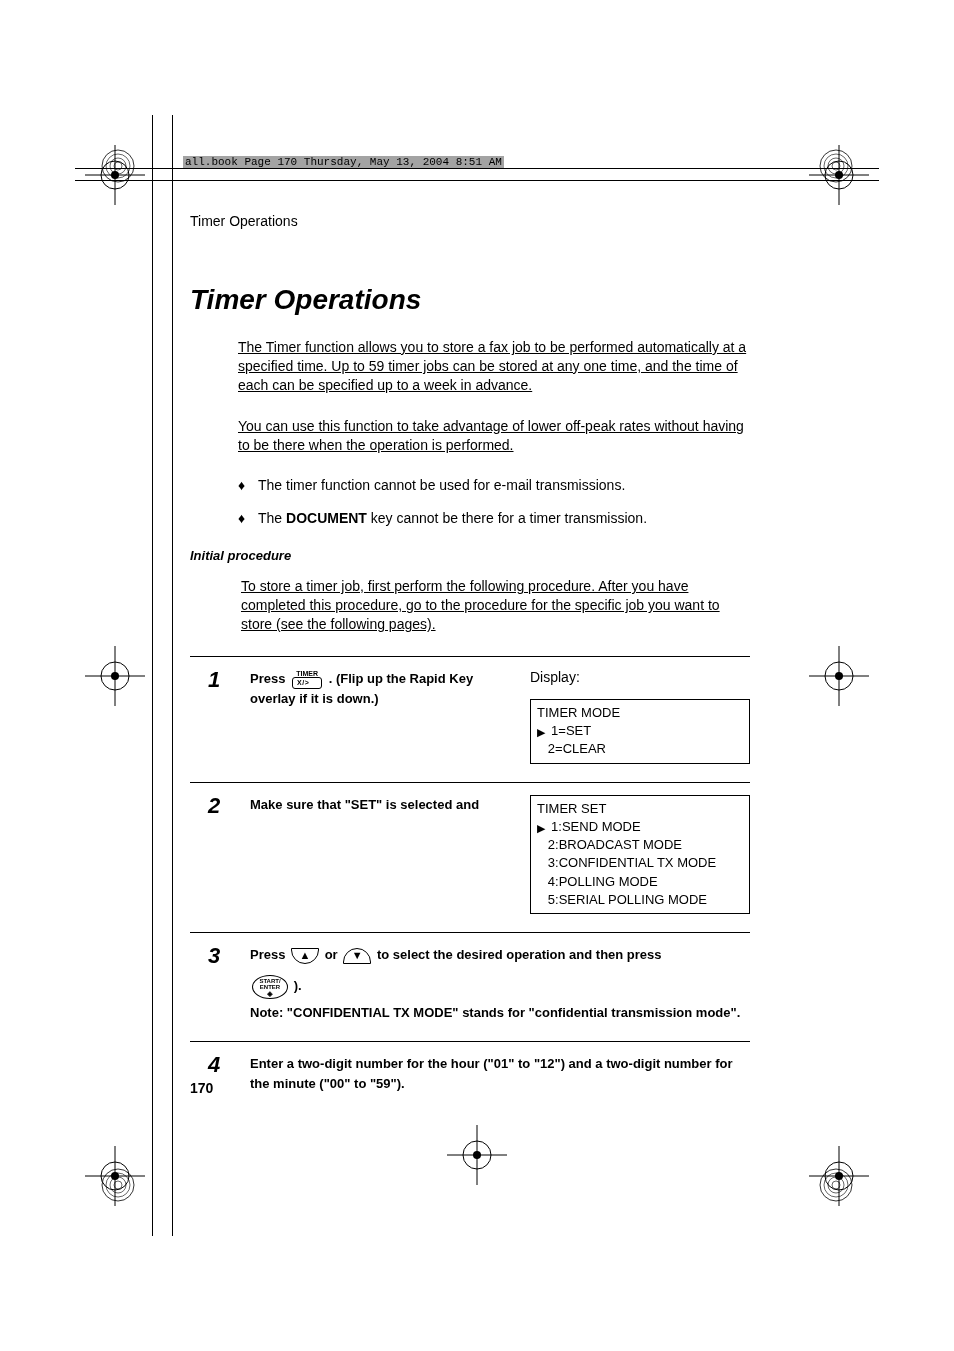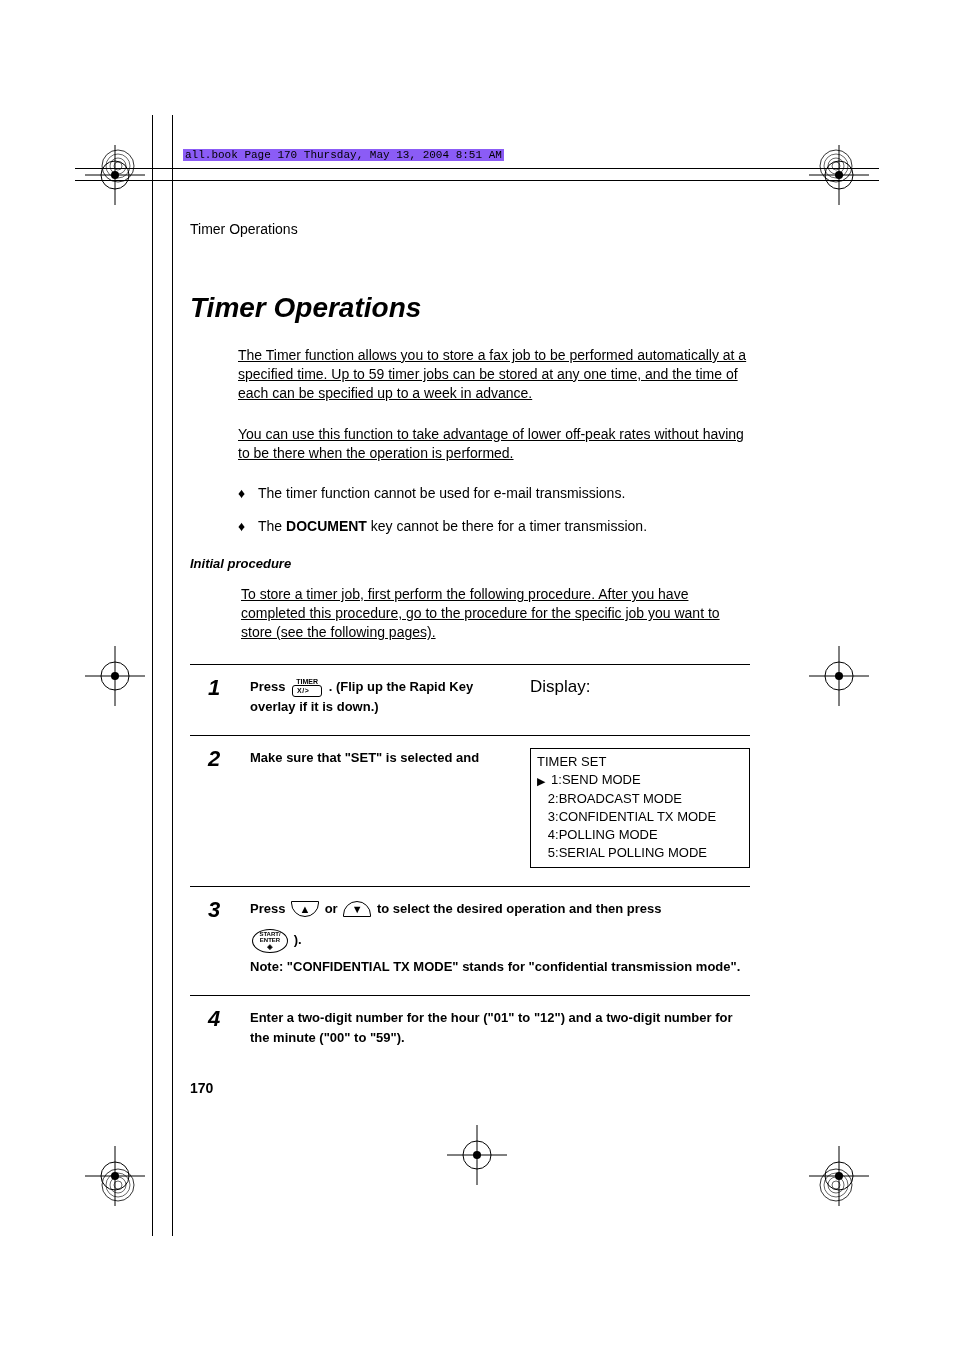--- a/index.html
+++ b/index.html
@@ -31,31 +31,31 @@
     .inner-rule-h2 { position: absolute; left: 75px; right: 75px; top: 180px; height: 0; border-top: 0.5px solid #000; }
 
     .rosette {
       position: absolute;
       width: 36px;
       height: 36px;
     }
 
     .page-meta {
       position: absolute;
-      top: 149px;
+      top: 156px;
       left: 183px;
       font-family: "Courier New", monospace;
       font-size: 11px;
-      background: #8b5cf6;
+      background: #a3a3a3;
       padding: 0 2px;
     }
 
     .content {
       position: absolute;
-      top: 221px;
+      top: 213px;
       left: 190px;
       width: 560px;
     }
     .running-head {
       font-size: 14px;
       margin-bottom: 55px;
     }
     h1.title {
       font-size: 28px;
       font-style: italic;
@@ -107,21 +107,21 @@
       flex: 1;
       font-size: 13px;
       font-weight: bold;
       line-height: 1.55;
     }
     .step-right {
       width: 220px;
       flex-shrink: 0;
       font-size: 13px;
     }
-    .display-label { font-size: 17px; margin-bottom: 14px; }
+    .display-label { font-size: 14px; margin-bottom: 14px; }
     .lcd {
       border: 1px solid #000;
       padding: 4px 6px;
       font-size: 13px;
       line-height: 1.4;
     }
     .lcd-line { white-space: pre; }
     .key-timer {
       display: inline-block;
       vertical-align: middle;
@@ -319,20 +319,25 @@
       <div class="step-left">
         <span>Press </span>
         <span class="key-timer">
           <div class="klabel">TIMER</div>
           <div class="kbox">X/&gt;</div>
         </span>
         <span> . (Flip up the Rapid Key overlay if it is down.)</span>
       </div>
       <div class="step-right">
         <div class="display-label">Display:</div>
+        <div class="lcd">
+          <div class="lcd-line">TIMER MODE</div>
+          <div class="lcd-line"><span class="tri">▶</span><span> 1=SET</span></div>
+          <div class="lcd-line">   2=CLEAR</div>
+        </div>
       </div>
     </div>
 
     <div class="step-row">
       <div class="step-num">2</div>
       <div class="step-left">
         <div>Make sure that "SET" is selected and</div>
       </div>
       <div class="step-right">
         <div class="lcd">

